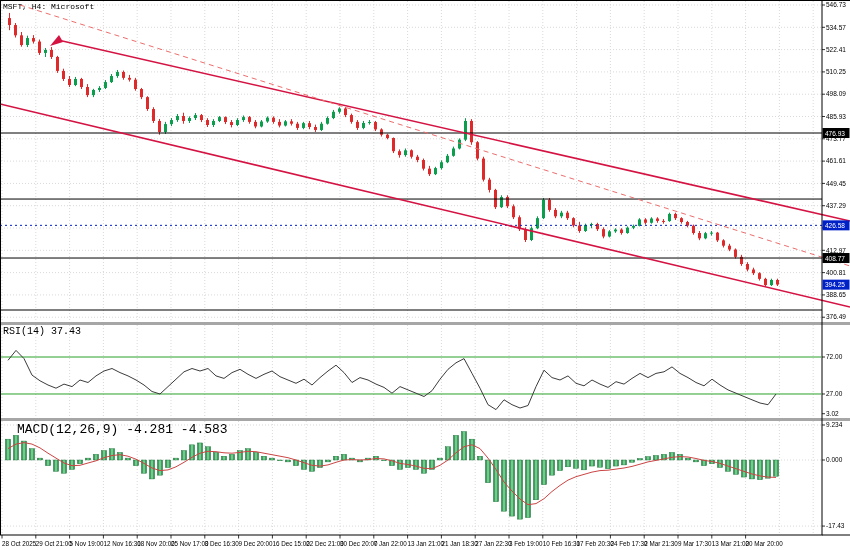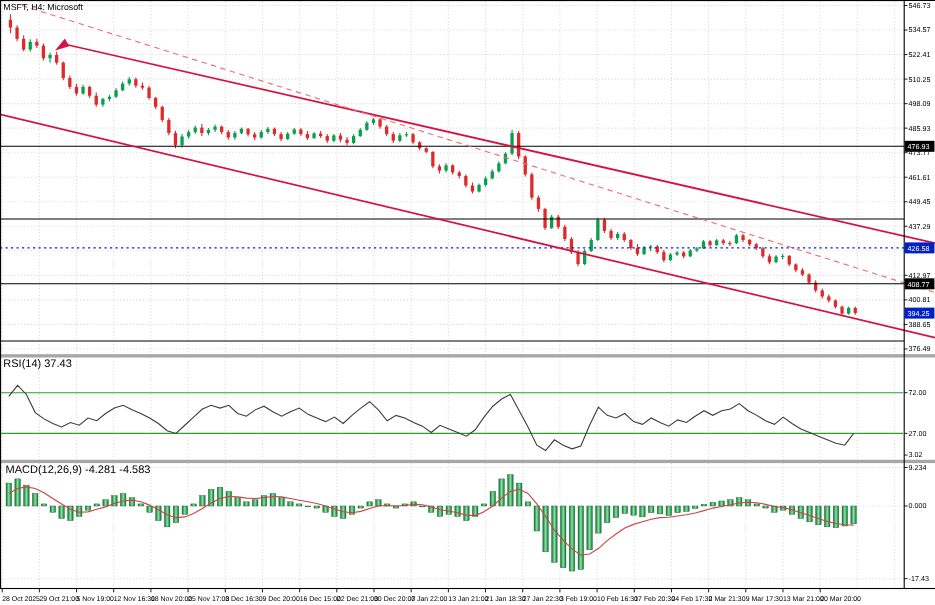--- a/index.html
+++ b/index.html
@@ -1,23 +1,23 @@
 <!DOCTYPE html>
 <html><head>
 <meta charset="utf-8">
 <style>
   html,body{margin:0;padding:0;background:#f0f0f0;}
   .window{position:relative;width:850px;height:550px;background:#ffffff;
     font-family:"Liberation Sans",sans-serif;overflow:hidden;}
   svg{position:absolute;left:0;top:0;}
   svg text{font-family:"Liberation Sans",sans-serif;fill:#000;}
-  .ttl{position:absolute;color:#000;white-space:nowrap;z-index:5;}
+  .ttl{position:absolute;color:#000;white-space:nowrap;z-index:5;font-family:Liberation Mono, monospace;}
   #t-symbol{left:3px;top:2px;font-size:8px;}
   #t-rsi{left:3px;top:326px;font-size:10px;}
-  #t-macd{left:5px;top:422px;font-size:10px;}
+  #t-macd{left:17px;top:422px;font-size:13px;}
 </style>
 </head>
 <body>
 
 <div class="window">
   <svg id="cv" width="850" height="550">
       <defs>
         <linearGradient id="gbar" x1="0" y1="0" x2="1" y2="0">
           <stop offset="0%" stop-color="#0d6e2f"></stop>
           <stop offset="50%" stop-color="#8ce3a4"></stop>

